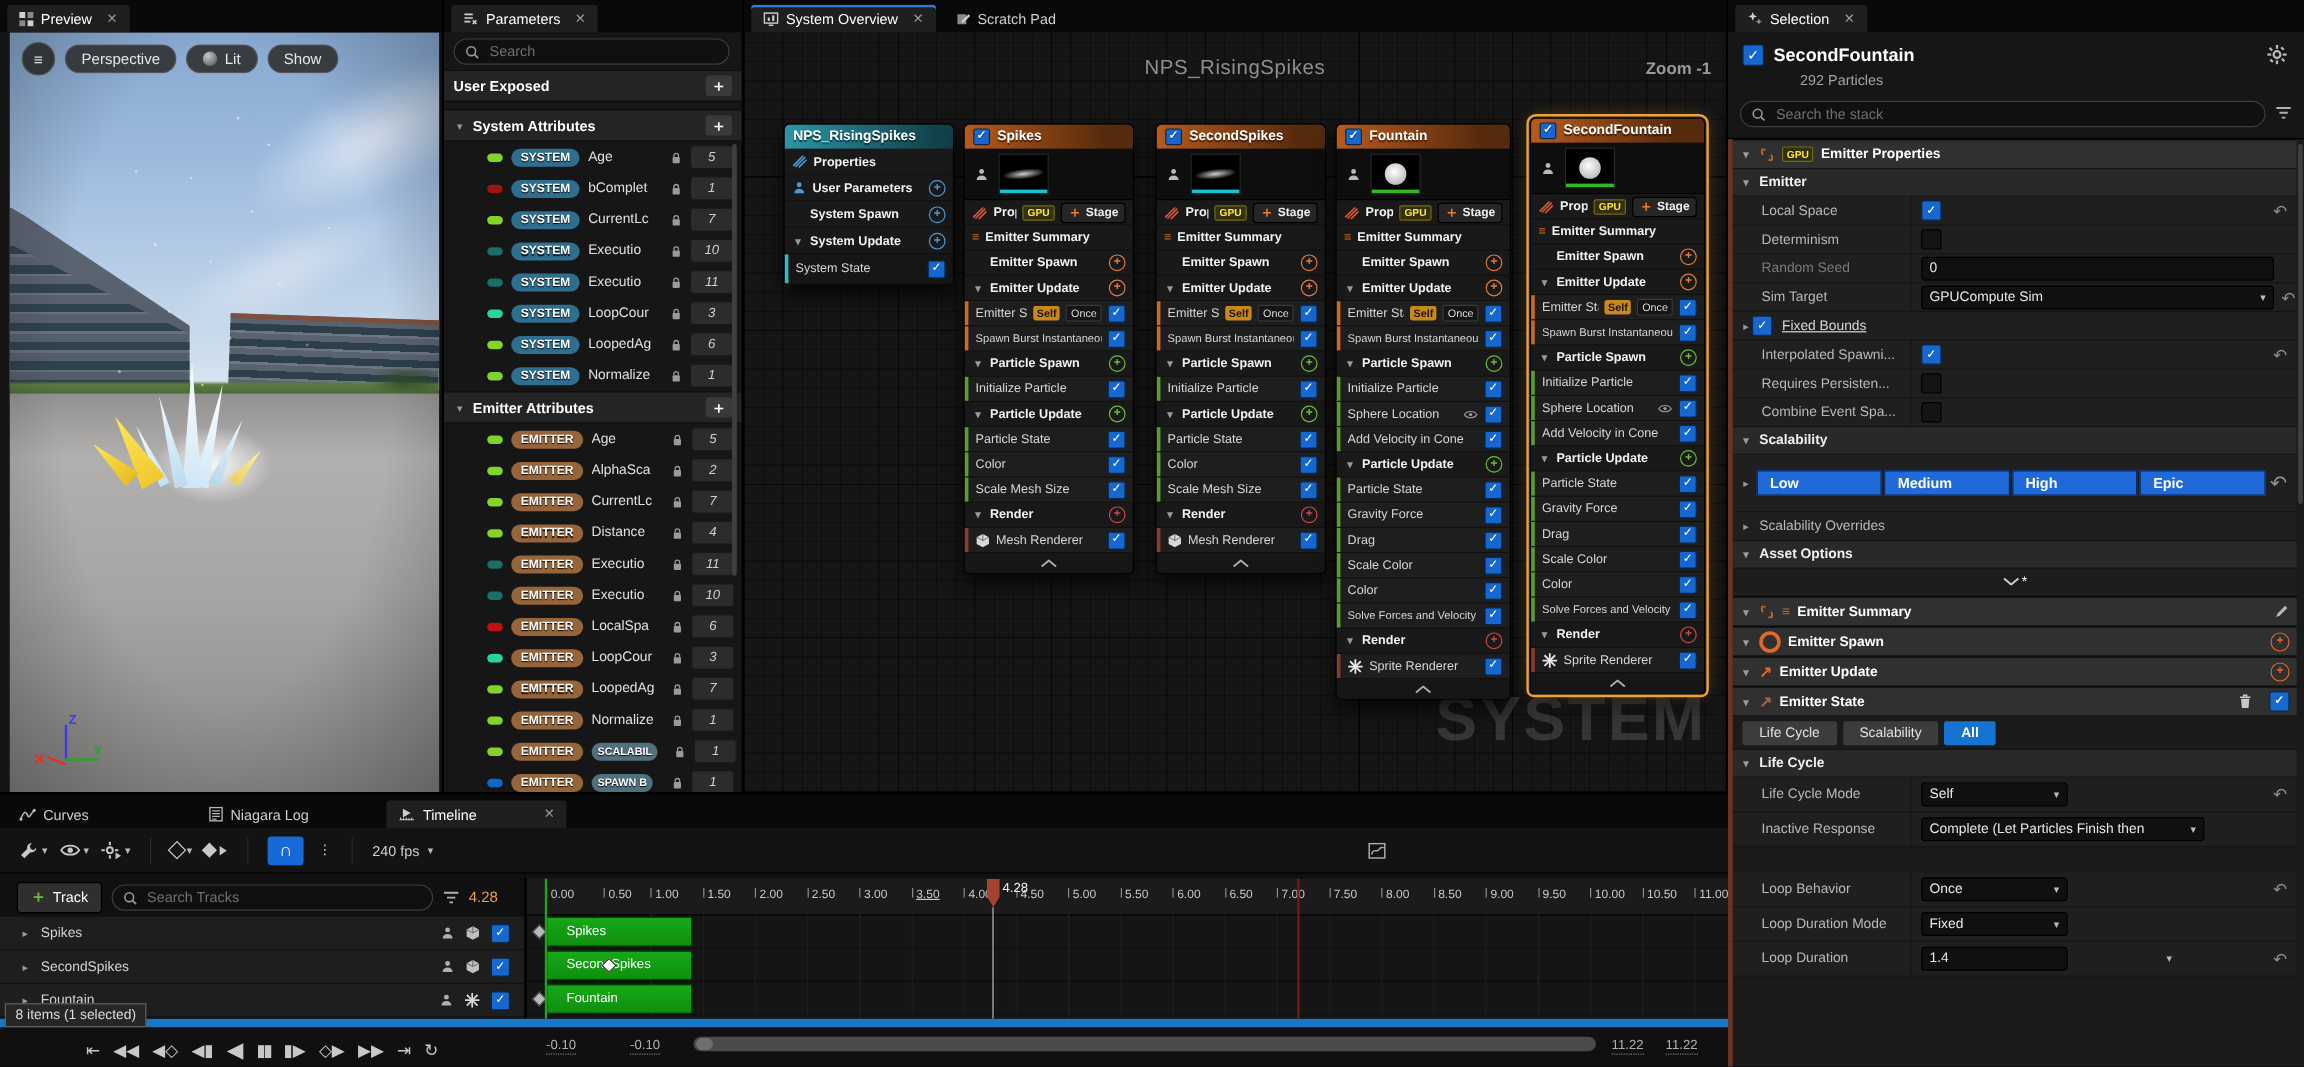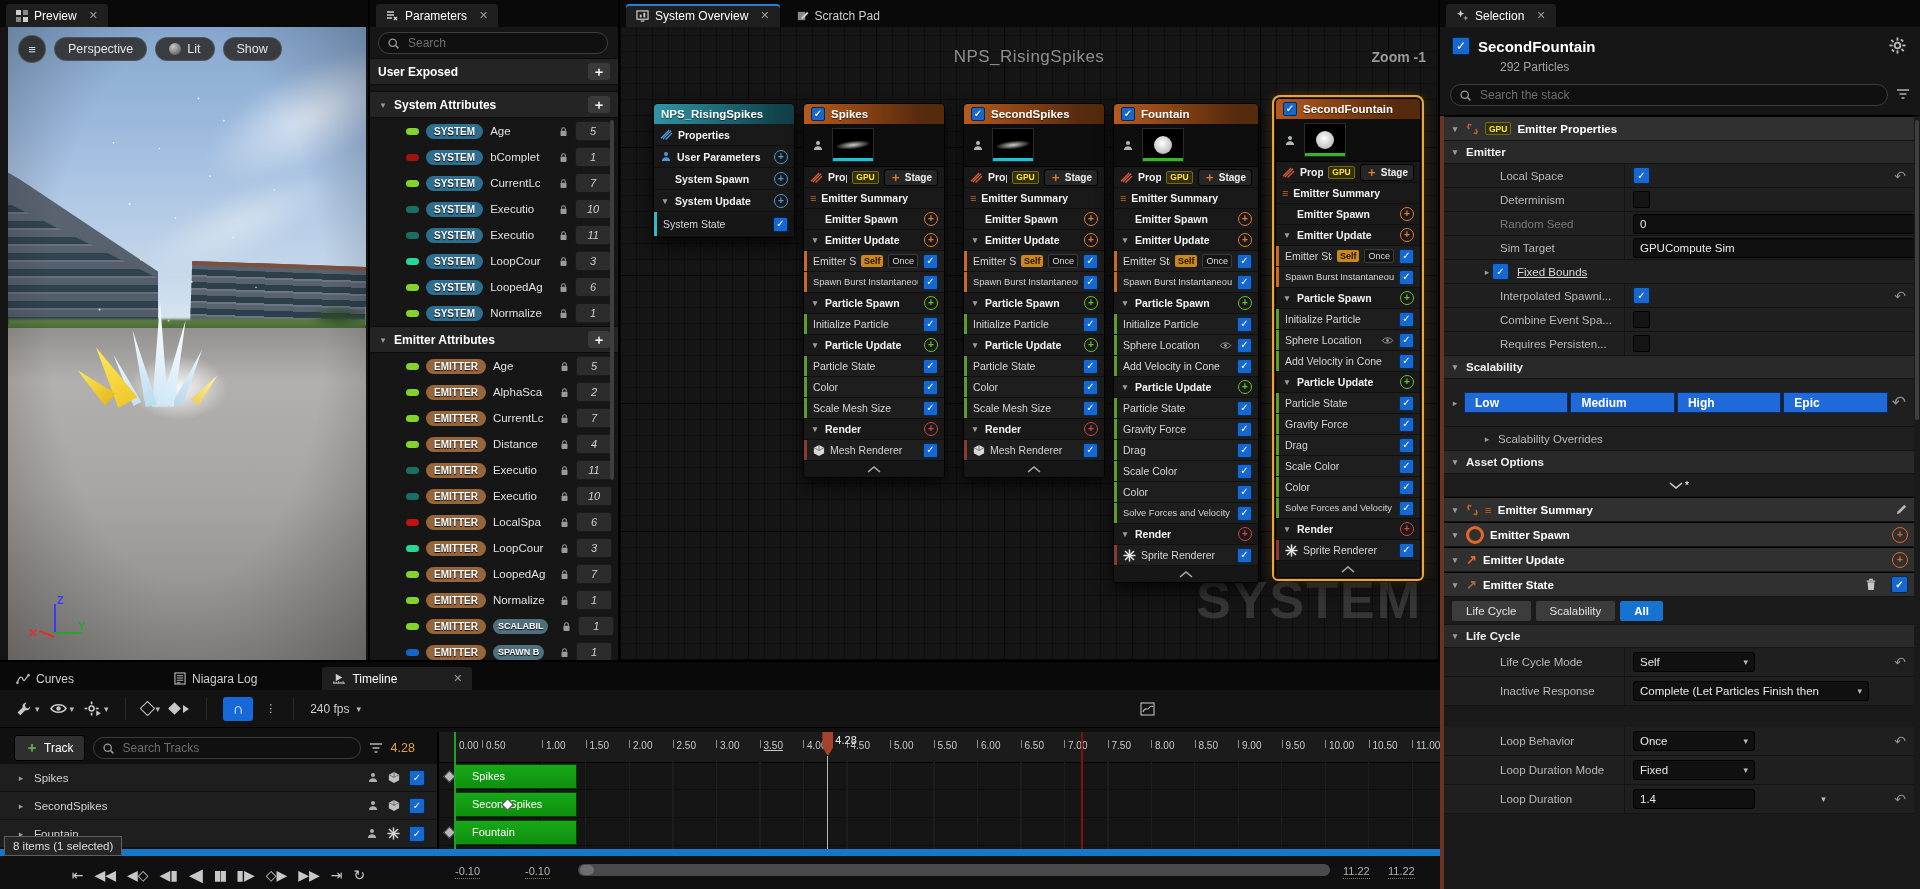--- a/index.html
+++ b/index.html
@@ -111,21 +111,21 @@
   .nfoot{height:16px;background:#161616;display:flex;align-items:center;justify-content:center;border-radius:0 0 3px 3px;color:#aaa;}
   .exp{color:#9a9a9a;font-size:9px;flex:none;width:10px;text-align:center;}
   
   .selhead{position:absolute;left:0;top:27px;right:0;height:88px;background:#161616;}
   .stackwrap{position:absolute;left:0;top:115px;right:0;bottom:0;background:#1a1a1a;border-top:1px solid #000;}
   .stackaccent{position:absolute;left:0;top:0;bottom:0;width:4px;background:#6b3226;}
   .stack{position:absolute;left:4px;top:0;right:6px;bottom:0;overflow:hidden;font-size:11.5px;}
   .srow{position:relative;display:flex;align-items:center;border-bottom:1px solid #141414;background:#1f1f1f;}
   .srow.group{background:#303030;font-weight:bold;color:#fff;height:23px;gap:6px;padding:0 6px;border-top:1px solid #000;}
   .srow.sub{background:#292929;font-weight:bold;color:#f0f0f0;height:22px;gap:6px;padding:0 6px;}
-  .srow.prop{height:23px;color:#b9b9b9;padding-left:32px;}
+  .srow.prop{height:23px;color:#b9b9b9;}
   .srow .namecell{flex:none;width:148px;padding-left:24px;box-sizing:border-box;white-space:nowrap;overflow:hidden;}
   .srow .valcell{flex:1;display:flex;align-items:center;gap:6px;border-left:1px solid #141414;align-self:stretch;padding-left:8px;}
   .dd{display:flex;align-items:center;background:#101010;border:1px solid #000;border-radius:3px;height:18px;padding:0 6px;color:#e8e8e8;gap:6px;}
   .dd .ddc{margin-left:auto;color:#bbb;font-size:9px;}
   .inputbox{display:flex;align-items:center;background:#101010;border:1px solid #000;border-radius:3px;height:18px;padding:0 6px;color:#e8e8e8;}
   .undo{margin-left:auto;margin-right:8px;color:#909090;font-size:14px;}
   .scalbtn{flex:1;height:21px;background:#1f6ad8;color:#fff;font-weight:bold;font-size:12px;display:flex;align-items:center;padding-left:10px;
     border:1px solid #0a2c66;box-sizing:border-box;}
   .tabbtn{height:20px;padding:0 14px;background:#3c3c3c;border-radius:2px;color:#e2e2e2;font-size:11.5px;display:flex;align-items:center;margin-right:5px;}
   .tabbtn.on{background:#1673d1;color:#fff;font-weight:bold;}
@@ -1190,27 +1190,27 @@
             <span style="margin-left:8px;color:#d8d8d8;text-decoration:underline;">Fixed Bounds</span>
           </div>
           <div class="srow prop" style="">
             <span class="namecell" style="">Interpolated Spawni...</span>
             <div class="valcell">
               <span class="chk " style="width:15px;height:15px;">✓</span>
               <span class="undo">↶</span>
             </div>
           </div>
           <div class="srow prop" style="">
-            <span class="namecell" style="">Combine Event Spa...</span>
+            <span class="namecell" style="">Requires Persisten...</span>
             <div class="valcell">
               <span class="chk off" style="width:15px;height:15px;"></span>
             </div>
           </div>
           <div class="srow prop" style="">
-            <span class="namecell" style="">Requires Persisten...</span>
+            <span class="namecell" style="">Combine Event Spa...</span>
             <div class="valcell">
               <span class="chk off" style="width:15px;height:15px;"></span>
             </div>
           </div>
           <div class="srow sub">
             <span class="exp">▾</span>
             <span>Scalability</span>
           </div>
           <div class="srow" style="height:47px;background:#1f1f1f;">
             <span class="exp" style="margin-left:6px;">▸</span>
@@ -1522,21 +1522,21 @@
       <span class="chk " style="width:14px;height:14px;">✓</span>
           </span>
         </div>
       </div>
     <div class="ta" id="timelineArea">
         <div class="taruler">
           <div class="tick" style="left:16px;">
             <i></i>
             <span>0.00</span>
           </div>
-          <div class="tick" style="left:43px;">
+          <div class="tick" style="left:64px;">
             <i></i>
             <span>0.50</span>
           </div>
           <div class="tick" style="left:103px;">
             <i></i>
             <span>1.00</span>
           </div>
           <div class="tick" style="left:146.5px;">
             <i></i>
             <span>1.50</span>

